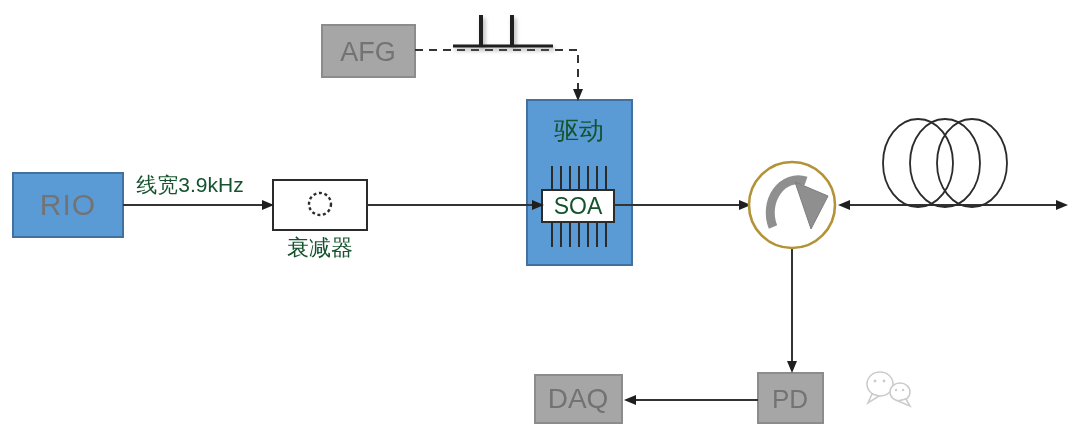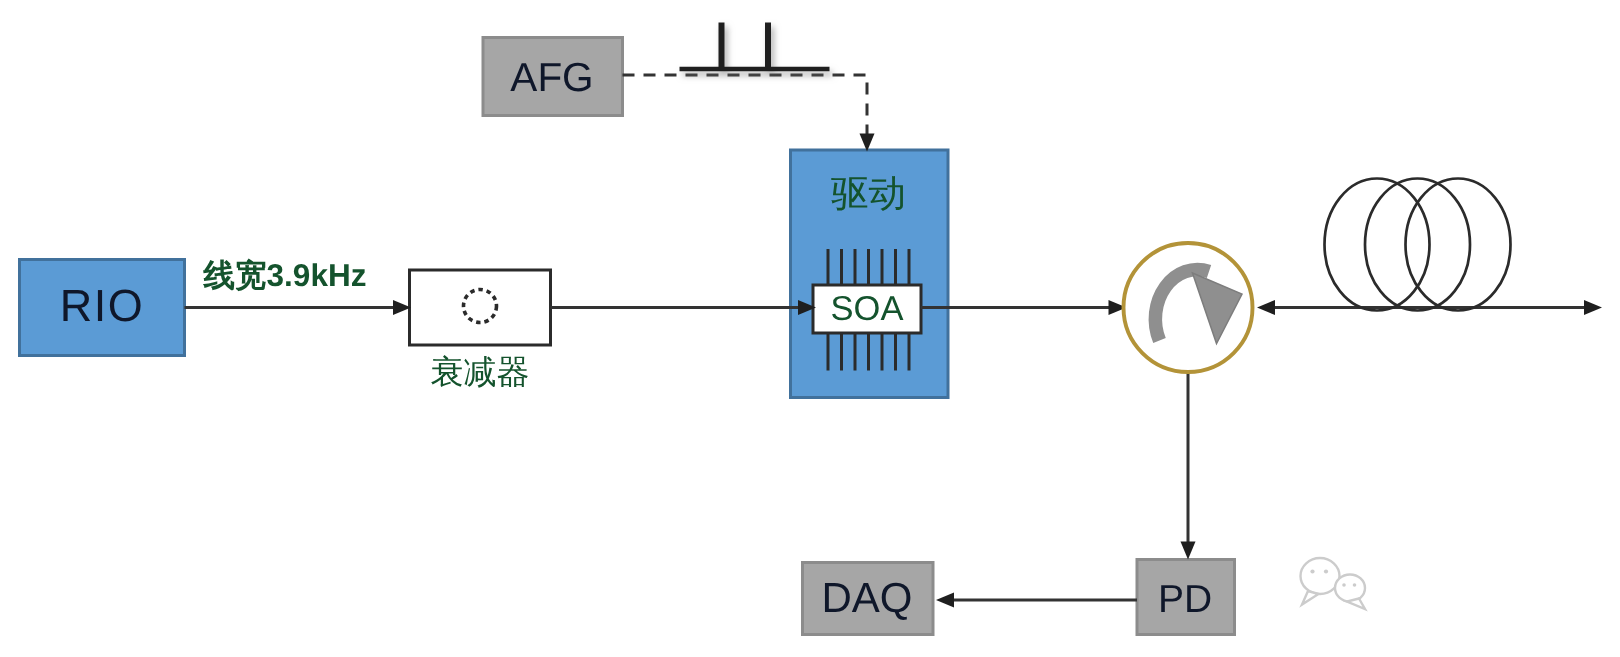--- a/index.html
+++ b/index.html
@@ -6,30 +6,30 @@
   #canvas{
     position:relative;width:1080px;height:438px;background:#ffffff;overflow:hidden;
     font-family:"Liberation Sans","DejaVu Sans",sans-serif;
   }
   #diagram-svg{position:absolute;left:0;top:0;width:1080px;height:438px;}
   .label{
     position:absolute;transform:translate(-50%,-50%);
     white-space:nowrap;color:#14532d;line-height:1;
     font-family:"Liberation Sans","DejaVu Sans",sans-serif;
   }
-  .label.white{color:#0f172a;}
+  .label.white{color:#737373;}
   .lbl-rio{left:68px;top:205px;font-size:30px;letter-spacing:1px;}
   .lbl-afg{left:368px;top:52px;font-size:27px;}
   .lbl-attn{left:320px;top:248px;font-size:22px;}
   .lbl-driver{left:579px;top:130px;font-size:25px;}
   .lbl-soa{left:578px;top:206px;font-size:23px;}
   .lbl-fiber{left:955px;top:230px;font-size:22px;}
   .lbl-pd{left:790px;top:399px;font-size:26px;}
   .lbl-daq{left:578px;top:399px;font-size:28px;text-align:right;}
-  .lbl-edge1{left:190px;top:184px;font-size:21px;font-weight:bold;}
+  .lbl-edge1{left:190px;top:184px;font-size:21px;}
   .lbl-edge2{left:446px;top:184px;font-size:21px;}
   .lbl-watermark{
     left:962px;top:390px;font-size:27px;color:#d2d2d2;
     text-shadow:1px 1px 0 #ffffff;
   }
 </style>
 </head>
 <body>
 
 <div id="canvas">

